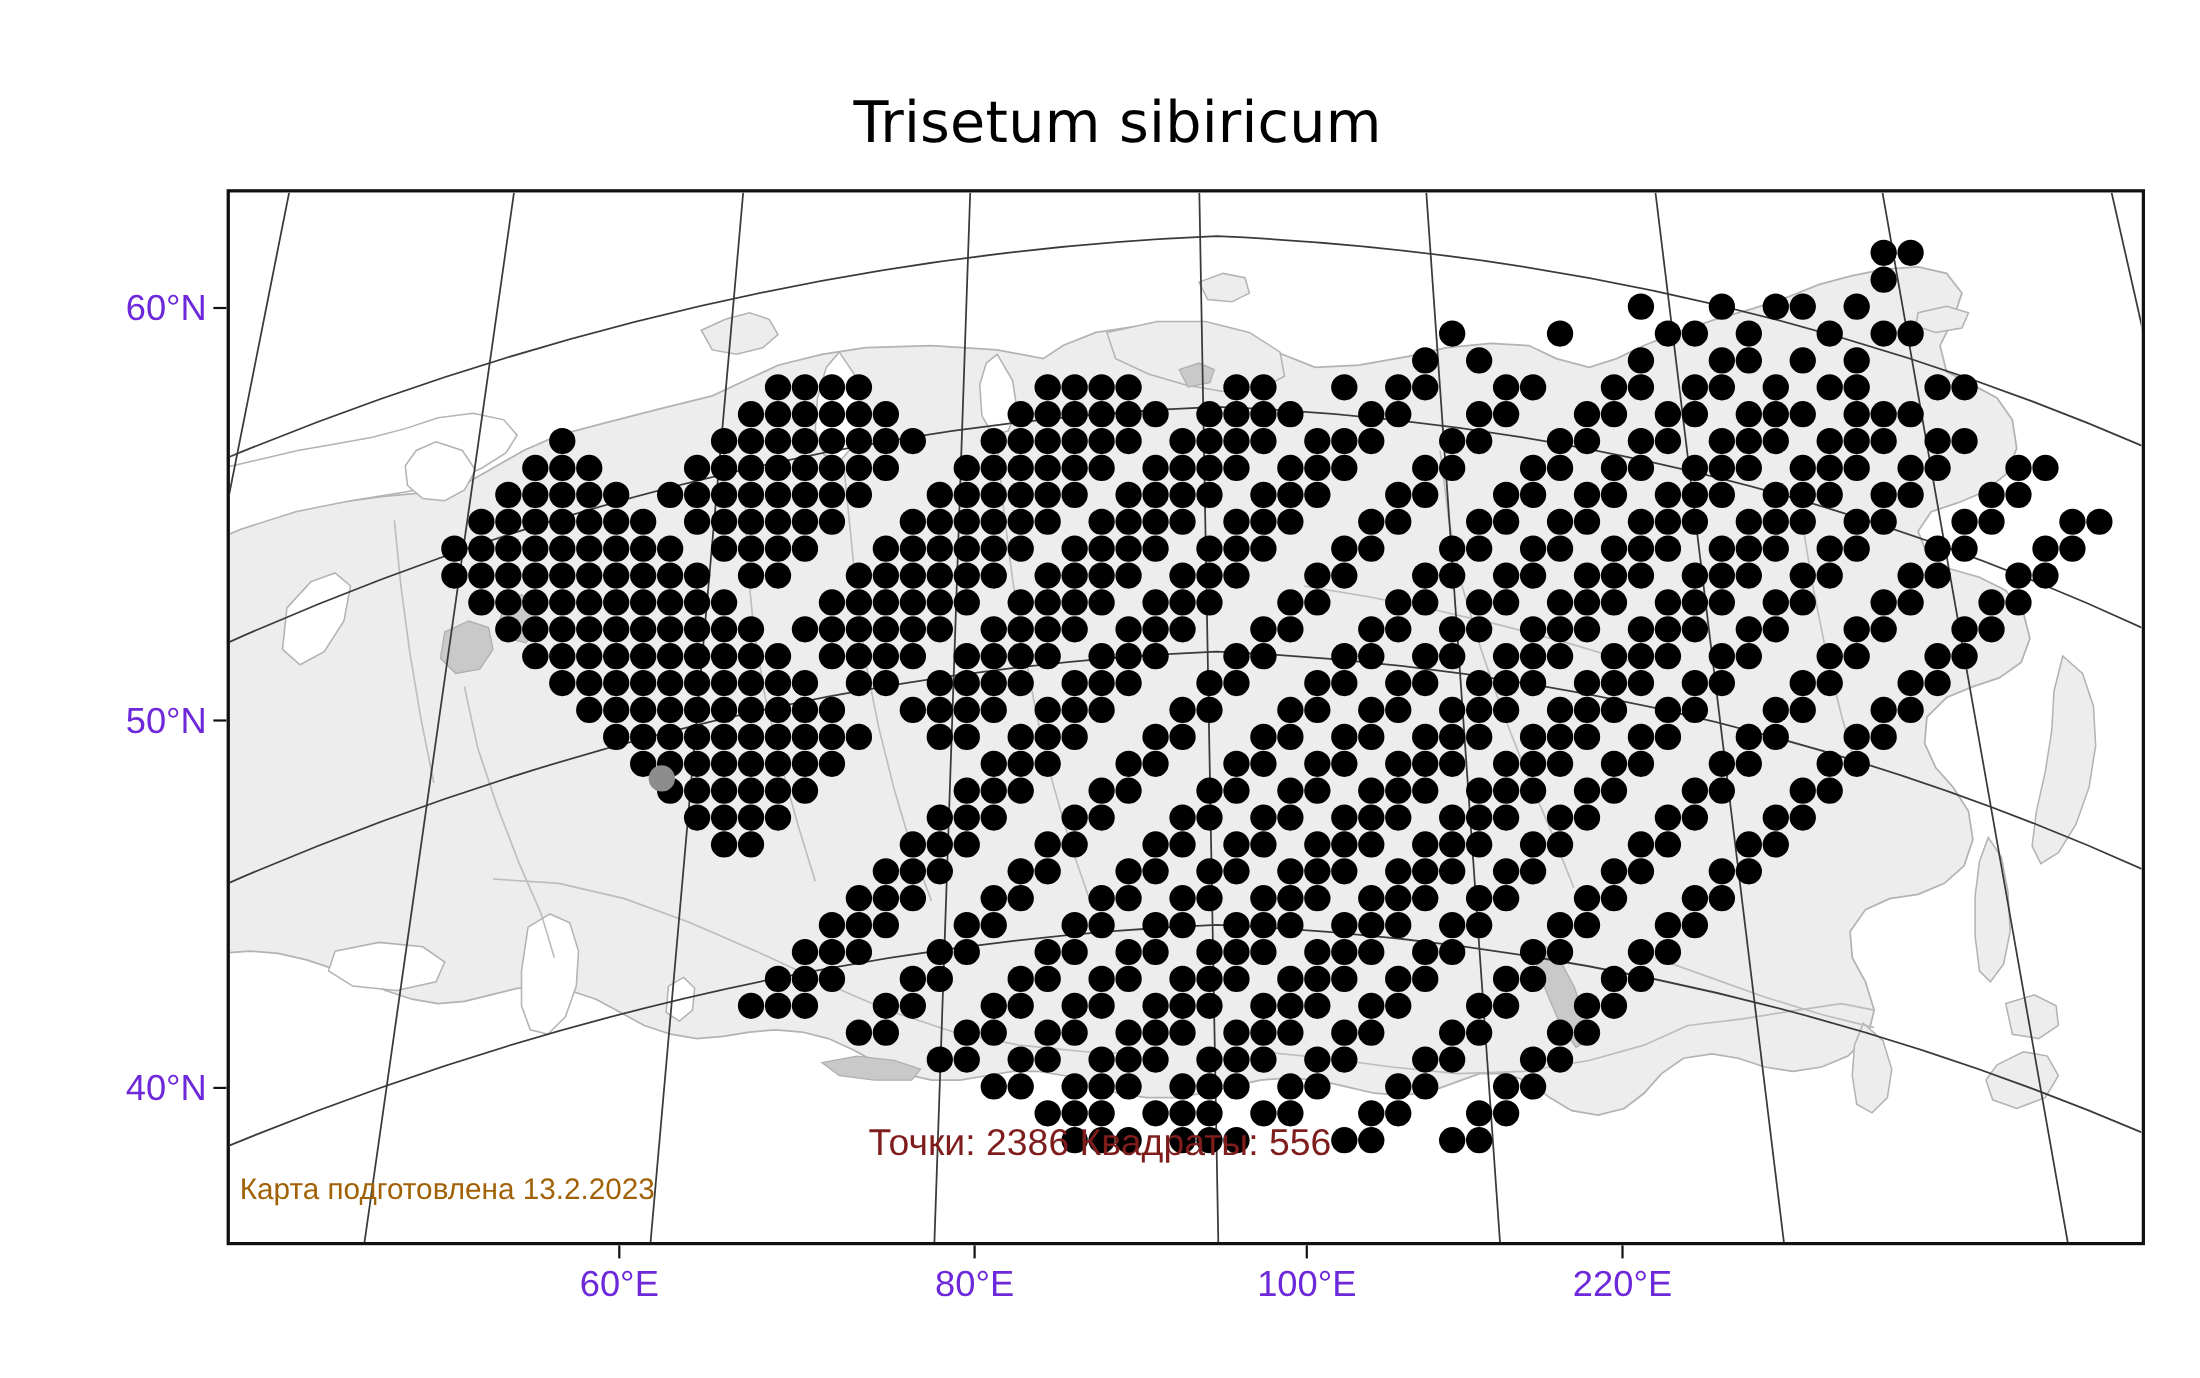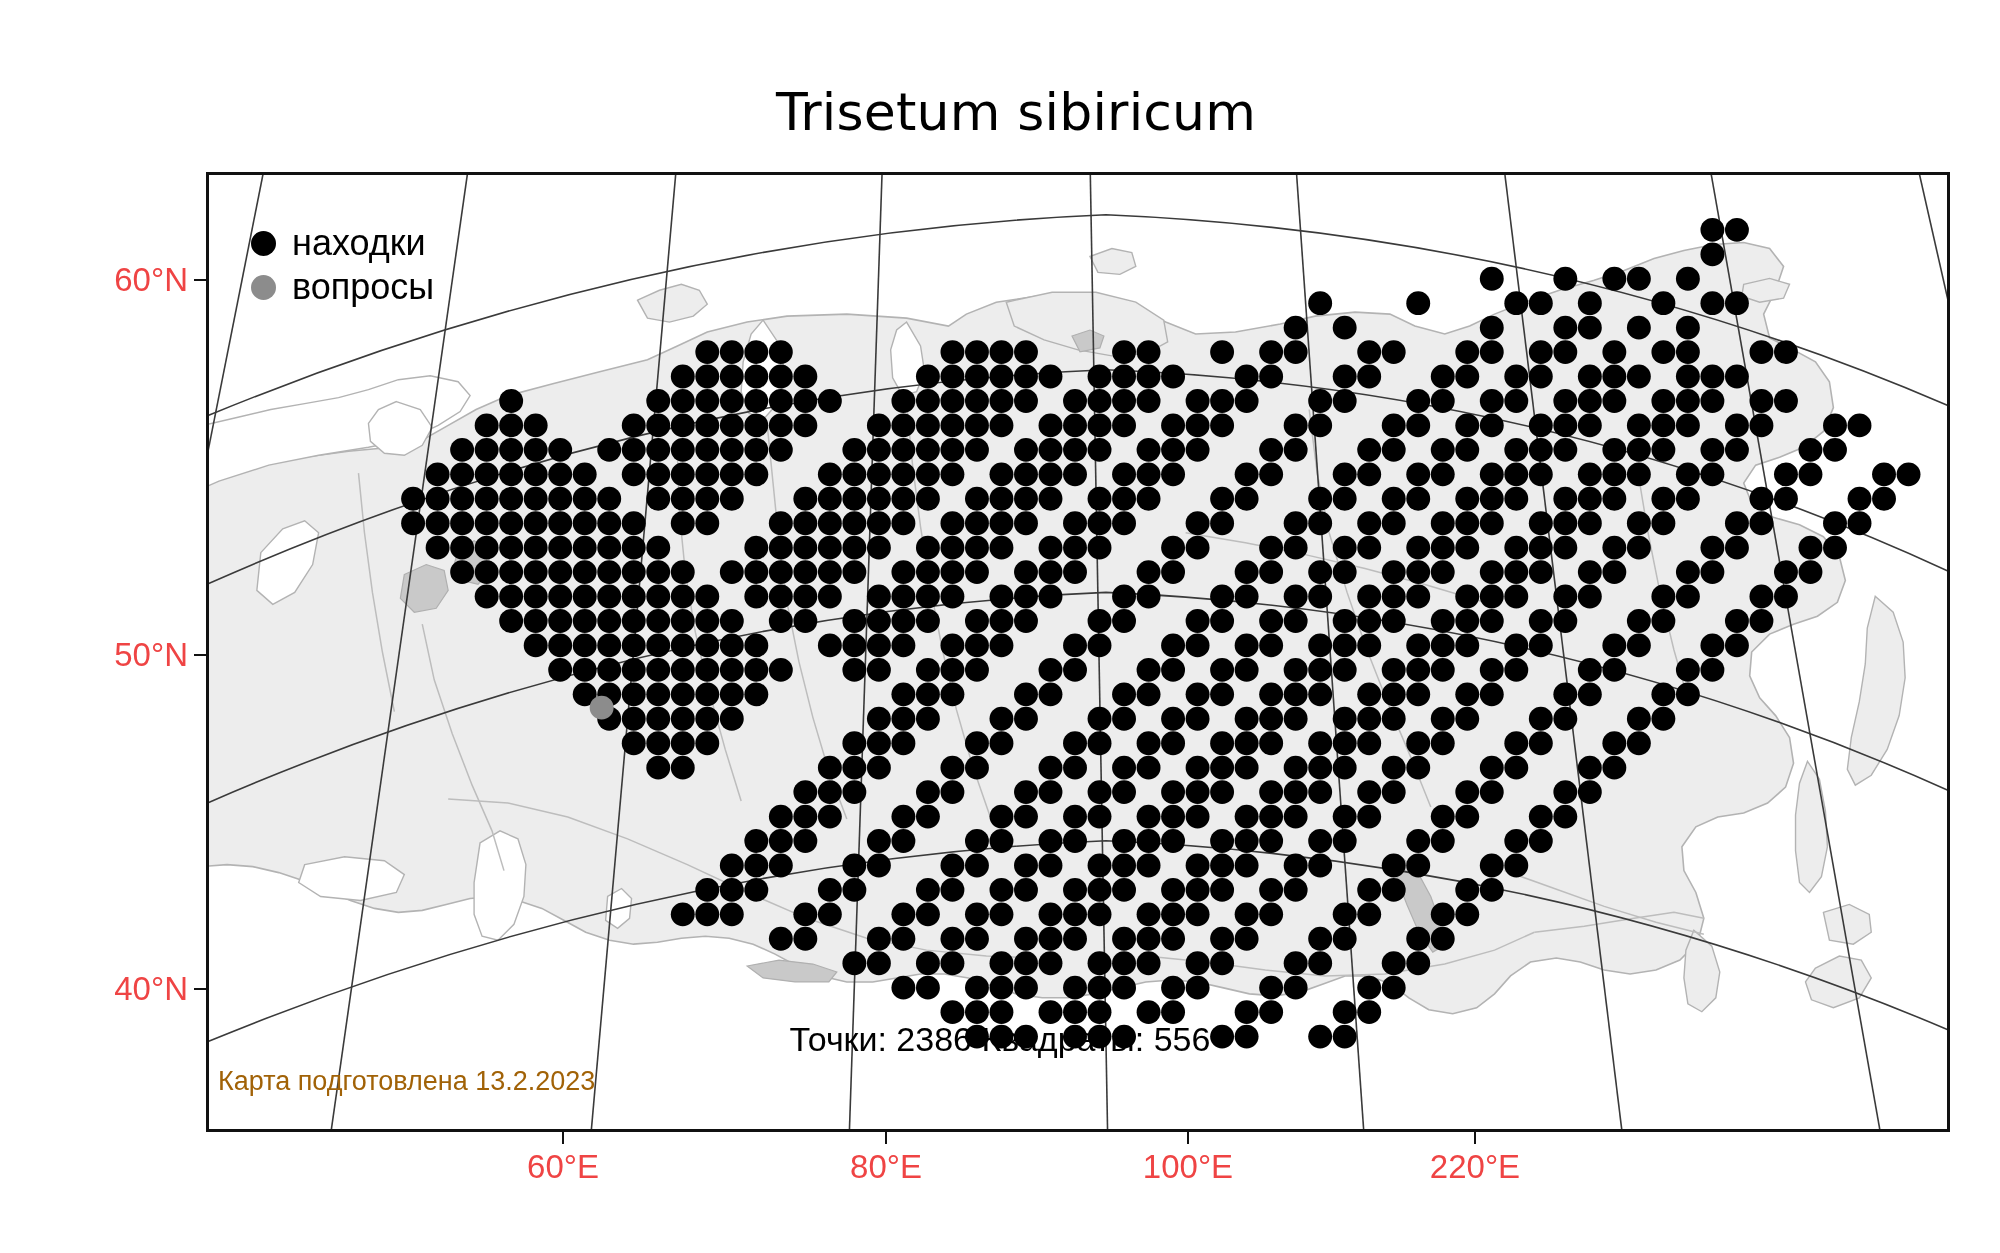--- a/index.html
+++ b/index.html
@@ -51,21 +51,21 @@
     position: absolute;
     left: 0; top: 0;
     width: 100%;
     height: 100%;
     display: block;
   }
   
   .axis-label {
     position: absolute;
     font-size: 33px;
-    color: #ef4444;
+    color: #6d28d9;
     font-family: "Liberation Sans", sans-serif;
     white-space: nowrap;
   }
   .ylabel { text-align: right; transform: translateY(-50%); }
   .xlabel { text-align: left; transform: translateX(-50%); }
   .tick-mark {
     position: absolute;
     background: #111;
   }
   .ytick { width: 12px; height: 2px; left: 194px; }
@@ -99,21 +99,21 @@
     white-space: nowrap;
   }
   
   #stats-text {
     position: absolute;
     left: 0;
     top: 1020px;
     width: 2000px;
     text-align: center;
     font-size: 34px;
-    color: #000000;
+    color: #7f1d1d;
     font-family: "Liberation Sans", sans-serif;
     z-index: 40;
     pointer-events: none;
   }
   #prepared-text {
     position: absolute;
     left: 218px;
     top: 1066px;
     font-size: 27px;
     color: #a16207;
@@ -1121,28 +1121,18 @@
             <circle cx="918.2" cy="867.0" r="12.0" fill="#000000"></circle>
             <circle cx="1016.6" cy="867.0" r="12.0" fill="#000000"></circle>
             <circle cx="1041.2" cy="867.0" r="12.0" fill="#000000"></circle>
             <circle cx="1115.0" cy="867.0" r="12.0" fill="#000000"></circle>
             <circle cx="1139.6" cy="867.0" r="12.0" fill="#000000"></circle>
             <circle cx="394" cy="536" r="12.0" fill="#8c8c8c"></circle>
           </g>
       </g>
     </svg>
 
-    <div id="legend" style="position:absolute; left:42px; top:46px;">
-      <div class="legend-row">
-        <span class="legend-swatch sw-black"></span>
-        <span class="legend-text">находки</span>
-      </div>
-      <div class="legend-row">
-        <span class="legend-swatch sw-gray"></span>
-        <span class="legend-text">вопросы</span>
-      </div>
-    </div>
   </div>
 
   <div id="stats-text">Точки: 2386 Квадраты: 556</div>
   <div id="prepared-text">Карта подготовлена 13.2.2023</div>
 
 </div>
 
 </body></html>

